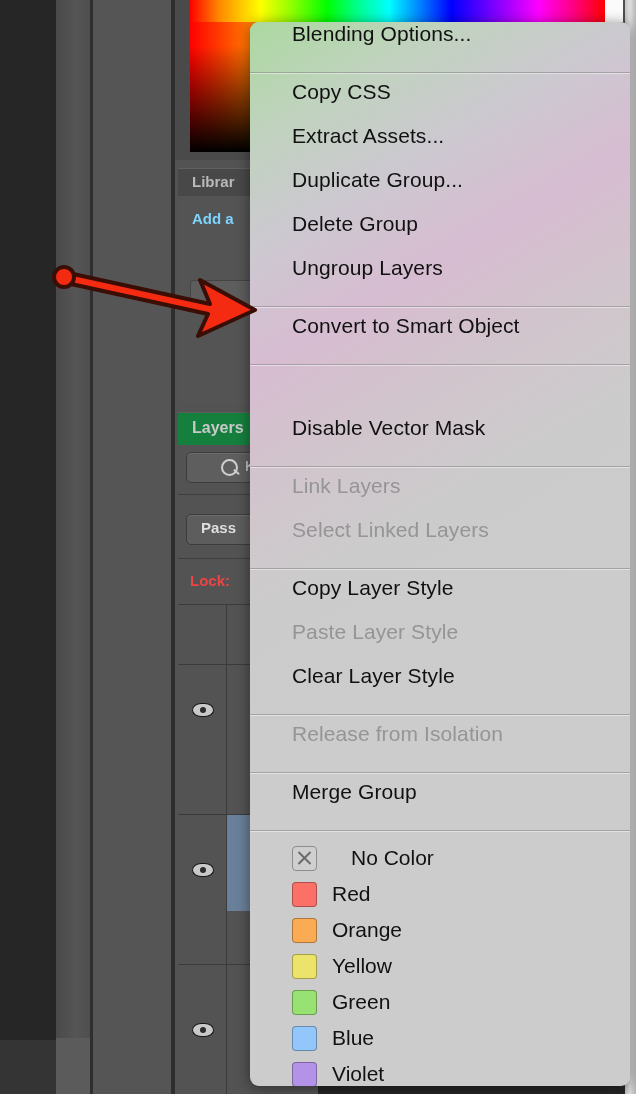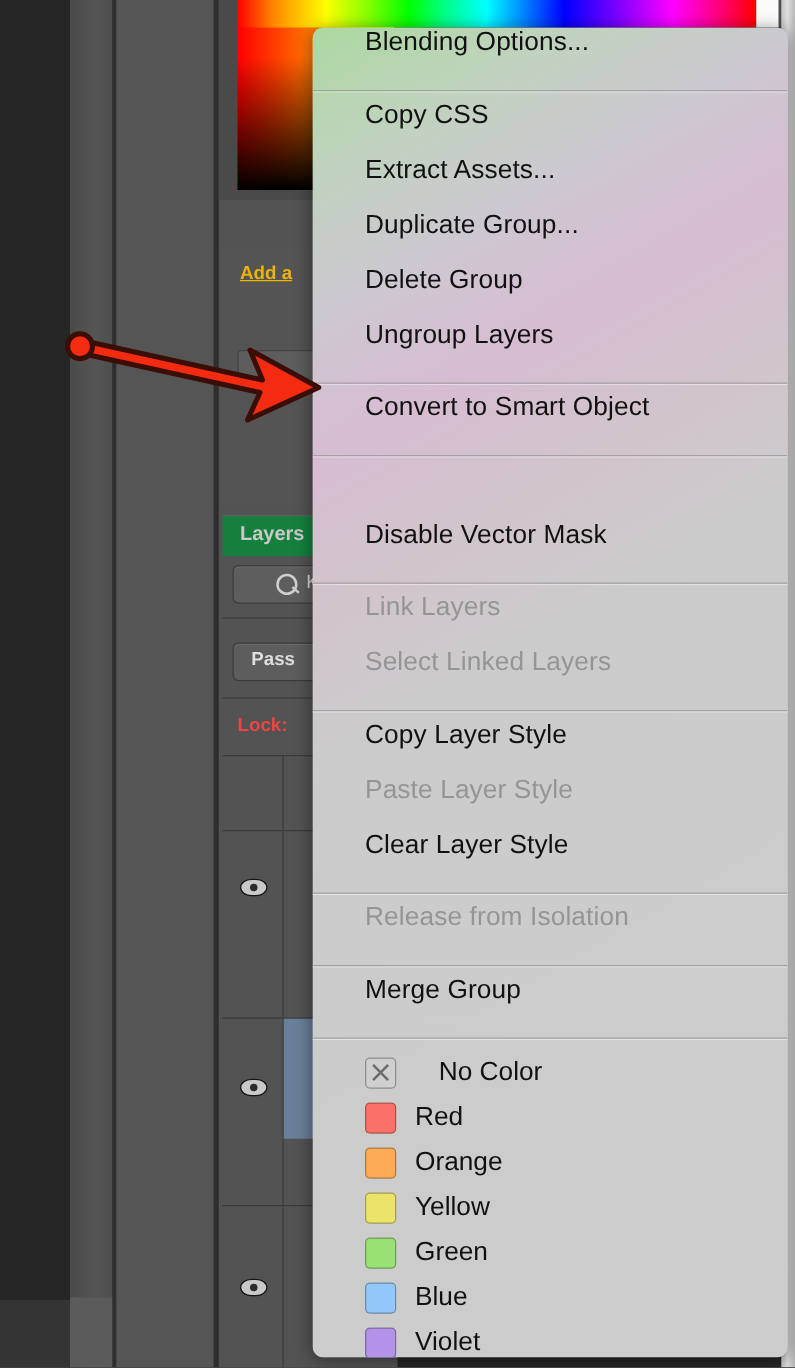--- a/index.html
+++ b/index.html
@@ -29,21 +29,21 @@
   .picker{position:absolute;left:190px;top:0;width:125px;height:152px;
       background:linear-gradient(180deg,rgba(0,0,0,0) 30%,#000 100%),
                  linear-gradient(90deg,#f00,#ff0);}
   .picker-frame{position:absolute;left:175px;top:0;width:160px;height:160px;background:#4a4a4a;}
 
   
   .lib-head{position:absolute;left:178px;top:168px;width:140px;height:27px;
       background:#484848;border-top:1px solid #606060;}
   .lib-head span{position:absolute;left:14px;top:4px;font-size:15px;font-weight:bold;color:#b9b9b9;}
   .lib-body{position:absolute;left:178px;top:196px;width:140px;height:208px;background:#545454;}
-  .lib-body span{position:absolute;left:14px;top:14px;font-size:15px;font-weight:bold;color:#eab308;text-decoration:underline;}
+  .lib-body span{position:absolute;left:14px;top:14px;font-size:15px;font-weight:bold;color:#7dd3fc;}
   .lib-btn{position:absolute;left:190px;top:280px;width:80px;height:26px;
       background:#5d5d5d;border:1px solid #444;border-radius:3px;}
 
   
   .lay-head{position:absolute;left:178px;top:412px;width:140px;height:32px;
       background:#15803d;border-top:1px solid #5e5e5e;}
   .lay-head span{position:absolute;left:14px;top:6px;font-size:16px;font-weight:bold;color:#c9c9c9;}
   .lay-search{position:absolute;left:186px;top:452px;width:120px;height:29px;
       background:#5e5e5e;border:1px solid #3c3c3c;border-radius:5px;
       box-shadow:inset 0 1px 0 #6d6d6d;}
@@ -127,20 +127,23 @@
   <div class="divider" style="left:171px;top:0;width:4px;height:1094px;"></div>
 
   <div class="panel-col-c"></div>
 
   <div class="picker-frame"></div>
   <div class="picker"></div>
   <div class="hue-strip"></div>
   <div class="hue-white"></div>
   <div class="hue-right"></div>
 
+  <div class="lib-head">
+    <span>Librar</span>
+  </div>
   <div class="lib-body">
     <span>Add a</span>
   </div>
   <div class="lib-btn"></div>
 
   <div class="lay-head">
     <span>Layers</span>
   </div>
   <div class="lay-search">
     <span class="mg"></span>

